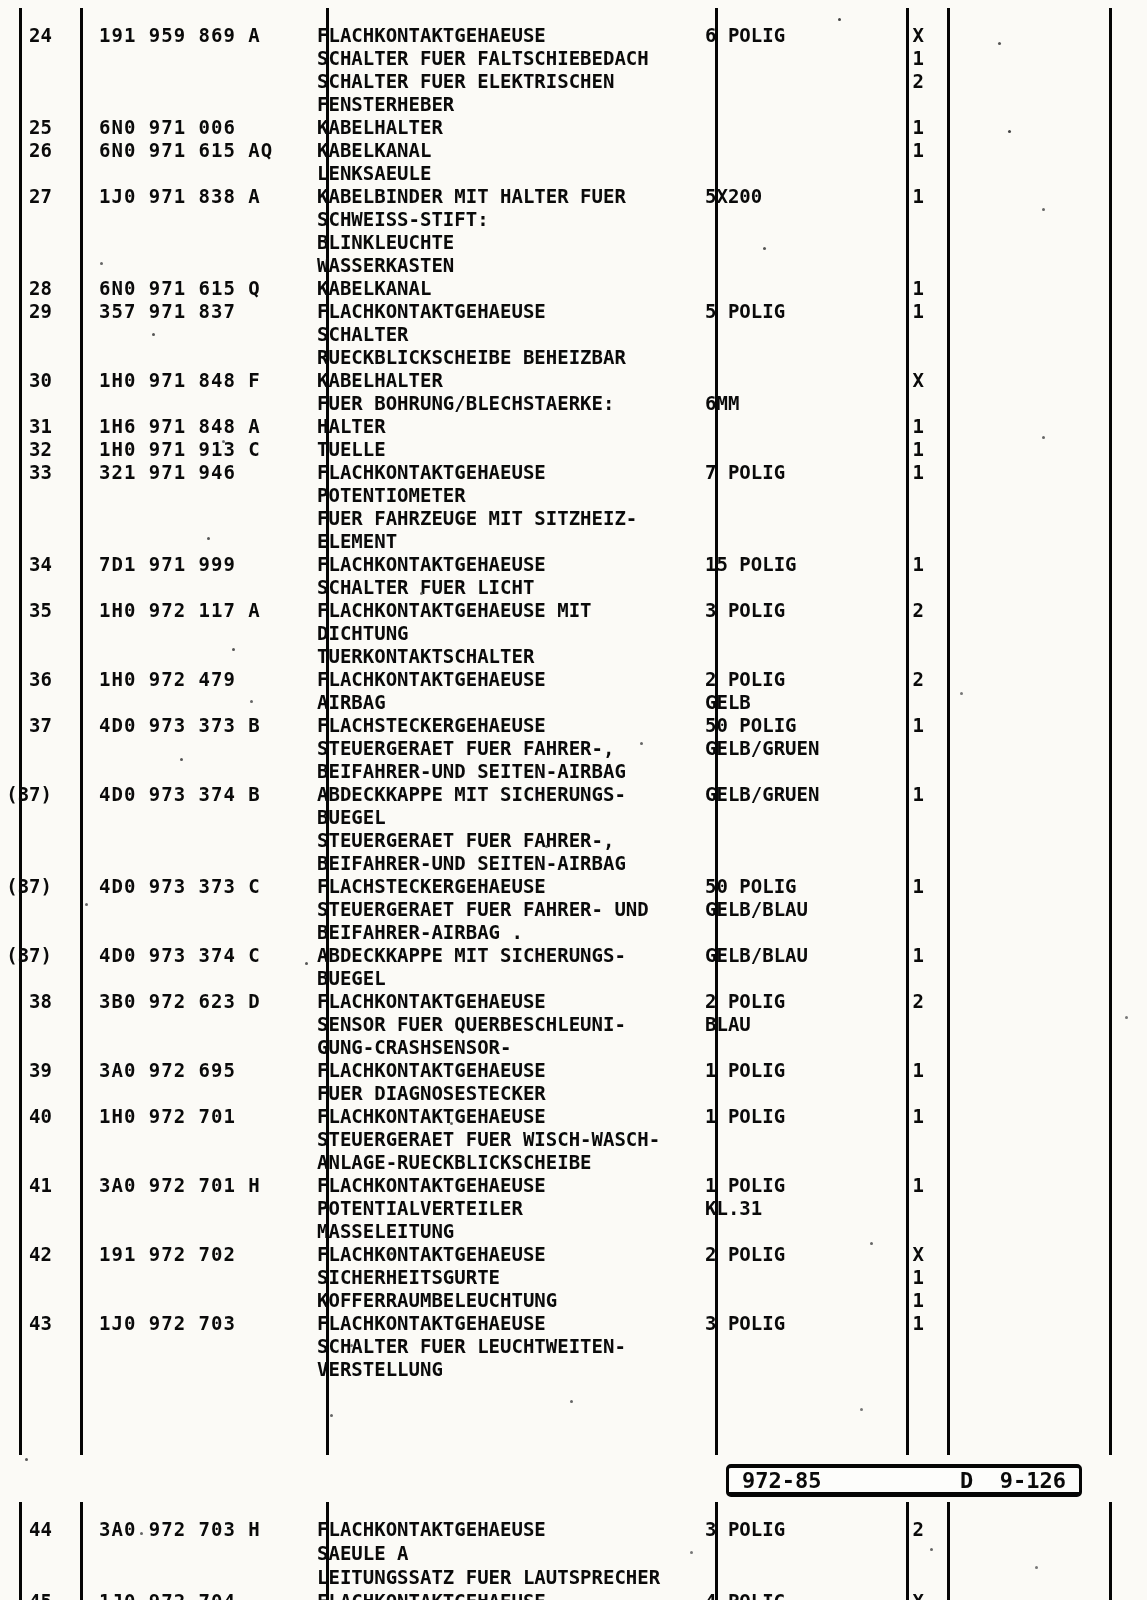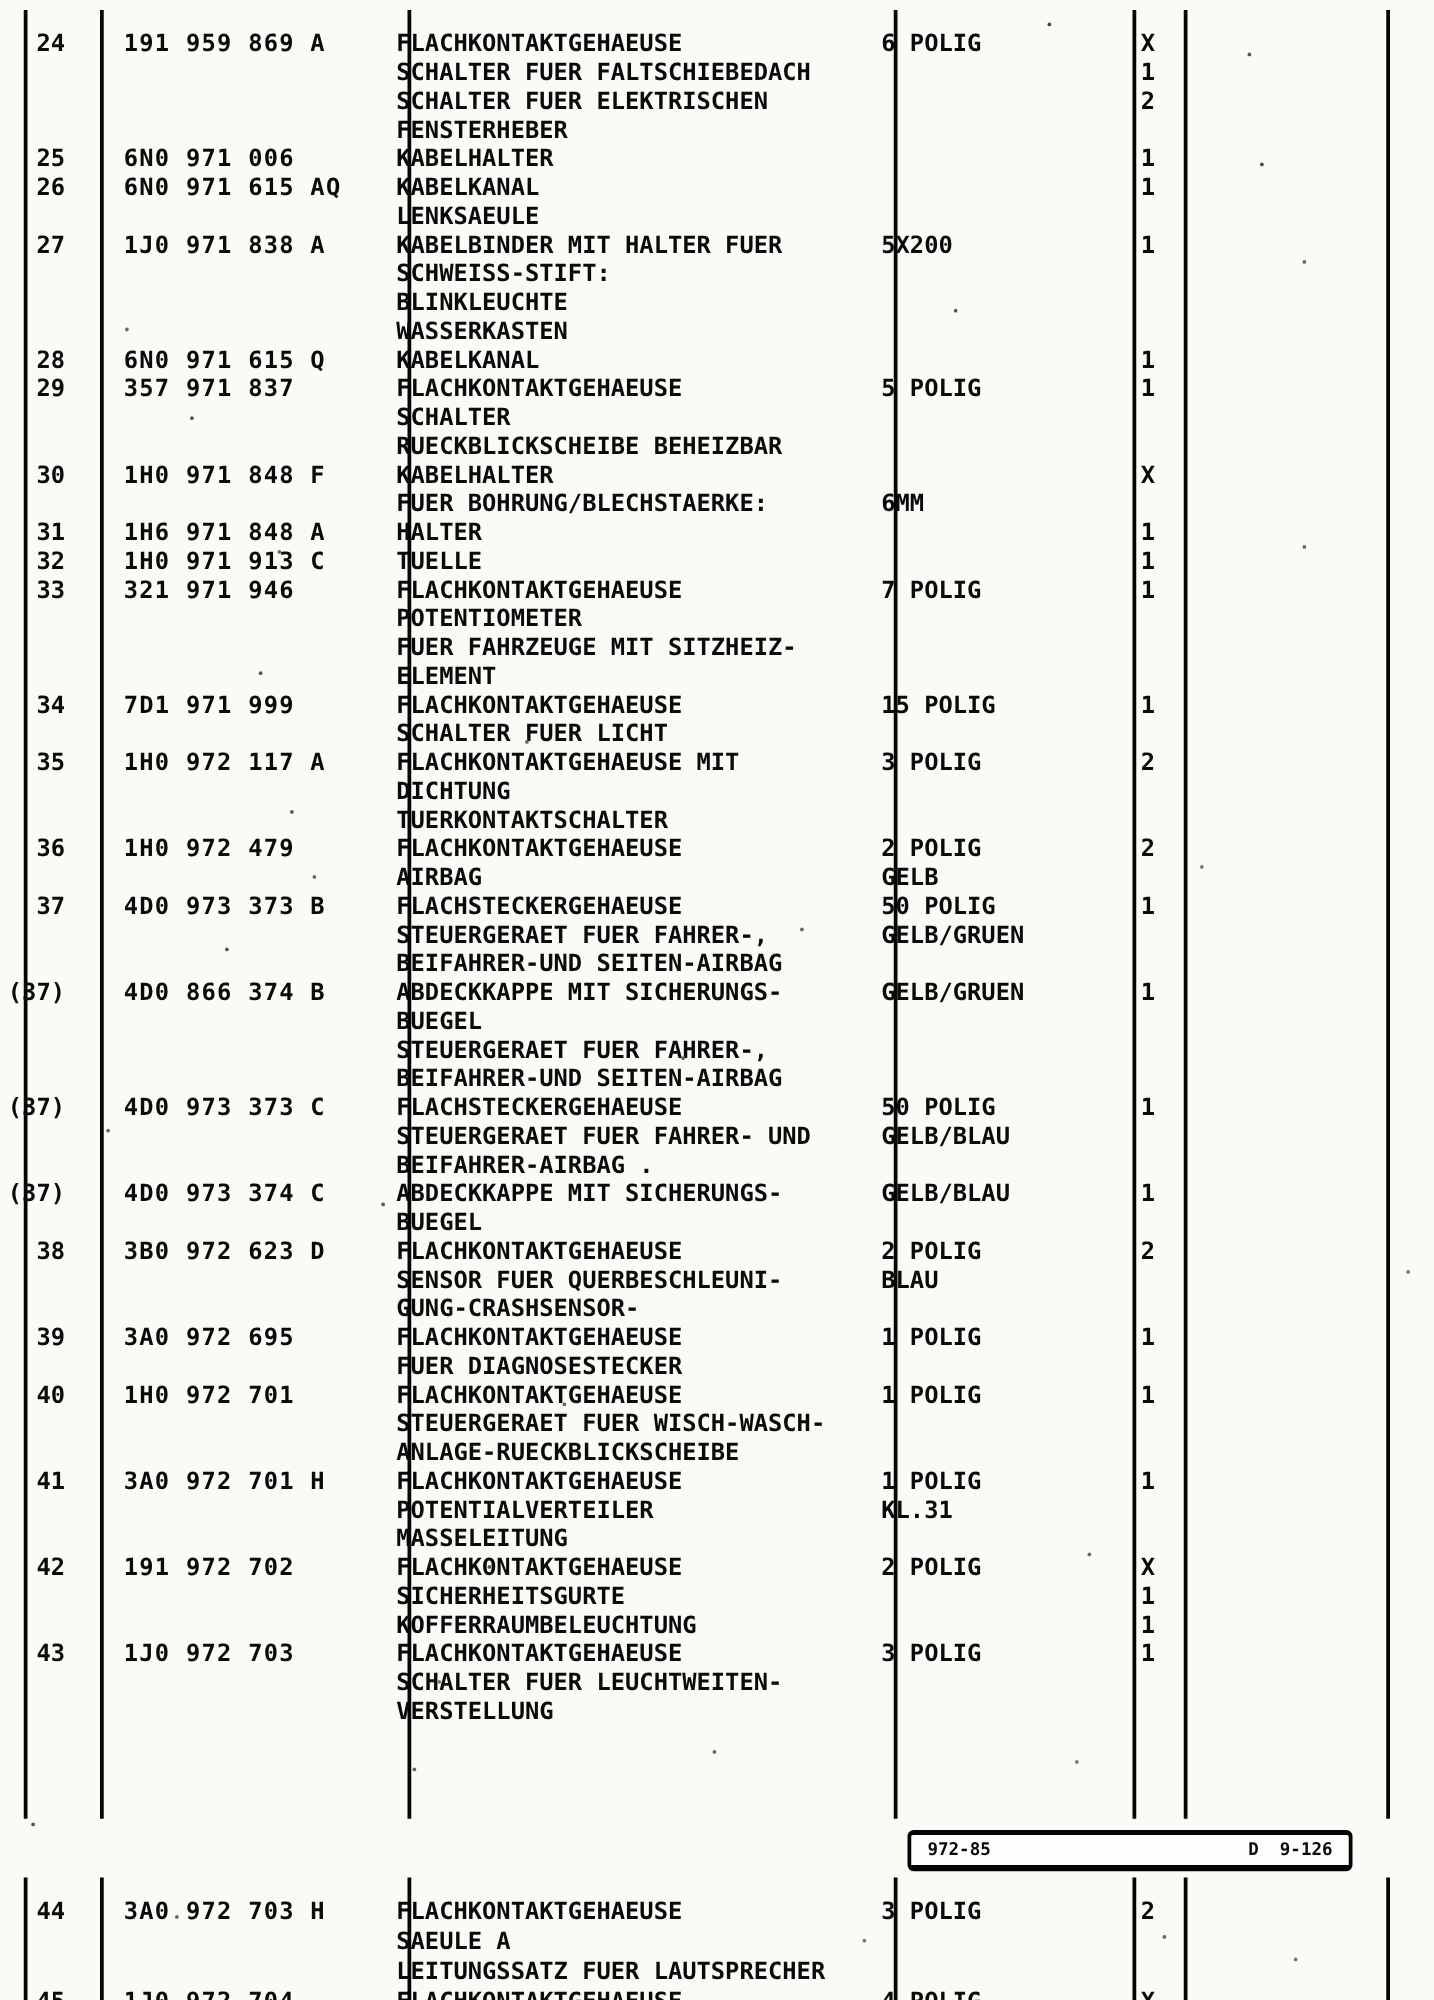--- a/index.html
+++ b/index.html
@@ -26,21 +26,21 @@
   .c-desc{width:389px;padding:0 7px 0 8px;box-sizing:border-box;flex:none;display:flex;justify-content:flex-start;overflow:hidden}
   .c-desc.ralign{justify-content:flex-start}
   .c-desc.split{justify-content:flex-start}
   .c-spec{width:191px;padding-left:7px;box-sizing:border-box;flex:none}
   .c-qty{width:41px;text-align:right;padding-right:6px;box-sizing:border-box;flex:none}
   .c-remark{flex:1}
   #footer-box{
     position:absolute;left:726px;top:1464px;width:356px;height:33px;
     border:3px solid #050505;border-top-width:4px;border-bottom-width:5px;border-radius:5px;
     box-sizing:border-box;display:flex;justify-content:space-between;align-items:center;
-    padding:0 13px;font-size:14px;background:#fdfdfb;white-space:pre
+    padding:0 13px;font-size:22px;background:#fdfdfb;white-space:pre
   }
   
   .noise{position:absolute;left:838px;top:18px;width:3px;height:3px;background:#444;border-radius:50%;
     box-shadow:
       160px 24px #555, 170px 112px #444, -75px 229px #555, -738px 244px #666,
       -686px 315px #555, -616px 422px #666, -631px 519px #555, -418px 574px #666,
       -606px 630px #555, -588px 682px #666, -658px 740px #555, -293px 827px #666,
       -533px 944px #555, 204px 190px #666, 287px 998px #777, -753px 885px #666,
       -448px 1234px #555, -388px 1104px #666, -488px 1326px #777, 32px 1224px #666,
       -198px 724px #666, 122px 674px #777, 204px 418px #666, -268px 1382px #666,
@@ -88,21 +88,21 @@
         <div class="line"><span class="c-pos">34</span><span class="c-part">7D1 971 999</span><span class="c-desc"><span class="d-main">FLACHKONTAKTGEHAEUSE</span></span><span class="c-spec">15 POLIG</span><span class="c-qty">1</span><span class="c-remark"></span></div>
         <div class="line"><span class="c-pos"></span><span class="c-part"></span><span class="c-desc"><span class="d-main">SCHALTER FUER LICHT</span></span><span class="c-spec"></span><span class="c-qty"></span><span class="c-remark"></span></div>
         <div class="line"><span class="c-pos">35</span><span class="c-part">1H0 972 117 A</span><span class="c-desc"><span class="d-main">FLACHKONTAKTGEHAEUSE MIT</span></span><span class="c-spec">3 POLIG</span><span class="c-qty">2</span><span class="c-remark"></span></div>
         <div class="line"><span class="c-pos"></span><span class="c-part"></span><span class="c-desc"><span class="d-main">DICHTUNG</span></span><span class="c-spec"></span><span class="c-qty"></span><span class="c-remark"></span></div>
         <div class="line"><span class="c-pos"></span><span class="c-part"></span><span class="c-desc"><span class="d-main">TUERKONTAKTSCHALTER</span></span><span class="c-spec"></span><span class="c-qty"></span><span class="c-remark"></span></div>
         <div class="line"><span class="c-pos">36</span><span class="c-part">1H0 972 479</span><span class="c-desc"><span class="d-main">FLACHKONTAKTGEHAEUSE</span></span><span class="c-spec">2 POLIG</span><span class="c-qty">2</span><span class="c-remark"></span></div>
         <div class="line"><span class="c-pos"></span><span class="c-part"></span><span class="c-desc"><span class="d-main">AIRBAG</span></span><span class="c-spec">GELB</span><span class="c-qty"></span><span class="c-remark"></span></div>
         <div class="line"><span class="c-pos">37</span><span class="c-part">4D0 973 373 B</span><span class="c-desc"><span class="d-main">FLACHSTECKERGEHAEUSE</span></span><span class="c-spec">50 POLIG</span><span class="c-qty">1</span><span class="c-remark"></span></div>
         <div class="line"><span class="c-pos"></span><span class="c-part"></span><span class="c-desc"><span class="d-main">STEUERGERAET FUER FAHRER-,</span></span><span class="c-spec">GELB/GRUEN</span><span class="c-qty"></span><span class="c-remark"></span></div>
         <div class="line"><span class="c-pos"></span><span class="c-part"></span><span class="c-desc"><span class="d-main">BEIFAHRER-UND SEITEN-AIRBAG</span></span><span class="c-spec"></span><span class="c-qty"></span><span class="c-remark"></span></div>
-        <div class="line"><span class="c-pos">(37)</span><span class="c-part">4D0 866 374 B</span><span class="c-desc"><span class="d-main">ABDECKKAPPE MIT SICHERUNGS-</span></span><span class="c-spec">GELB/GRUEN</span><span class="c-qty">1</span><span class="c-remark"></span></div>
+        <div class="line"><span class="c-pos">(37)</span><span class="c-part">4D0 973 374 B</span><span class="c-desc"><span class="d-main">ABDECKKAPPE MIT SICHERUNGS-</span></span><span class="c-spec">GELB/GRUEN</span><span class="c-qty">1</span><span class="c-remark"></span></div>
         <div class="line"><span class="c-pos"></span><span class="c-part"></span><span class="c-desc"><span class="d-main">BUEGEL</span></span><span class="c-spec"></span><span class="c-qty"></span><span class="c-remark"></span></div>
         <div class="line"><span class="c-pos"></span><span class="c-part"></span><span class="c-desc"><span class="d-main">STEUERGERAET FUER FAHRER-,</span></span><span class="c-spec"></span><span class="c-qty"></span><span class="c-remark"></span></div>
         <div class="line"><span class="c-pos"></span><span class="c-part"></span><span class="c-desc"><span class="d-main">BEIFAHRER-UND SEITEN-AIRBAG</span></span><span class="c-spec"></span><span class="c-qty"></span><span class="c-remark"></span></div>
         <div class="line"><span class="c-pos">(37)</span><span class="c-part">4D0 973 373 C</span><span class="c-desc"><span class="d-main">FLACHSTECKERGEHAEUSE</span></span><span class="c-spec">50 POLIG</span><span class="c-qty">1</span><span class="c-remark"></span></div>
         <div class="line"><span class="c-pos"></span><span class="c-part"></span><span class="c-desc"><span class="d-main">STEUERGERAET FUER FAHRER- UND</span></span><span class="c-spec">GELB/BLAU</span><span class="c-qty"></span><span class="c-remark"></span></div>
         <div class="line"><span class="c-pos"></span><span class="c-part"></span><span class="c-desc"><span class="d-main">BEIFAHRER-AIRBAG .</span></span><span class="c-spec"></span><span class="c-qty"></span><span class="c-remark"></span></div>
         <div class="line"><span class="c-pos">(37)</span><span class="c-part">4D0 973 374 C</span><span class="c-desc"><span class="d-main">ABDECKKAPPE MIT SICHERUNGS-</span></span><span class="c-spec">GELB/BLAU</span><span class="c-qty">1</span><span class="c-remark"></span></div>
         <div class="line"><span class="c-pos"></span><span class="c-part"></span><span class="c-desc"><span class="d-main">BUEGEL</span></span><span class="c-spec"></span><span class="c-qty"></span><span class="c-remark"></span></div>
         <div class="line"><span class="c-pos">38</span><span class="c-part">3B0 972 623 D</span><span class="c-desc"><span class="d-main">FLACHKONTAKTGEHAEUSE</span></span><span class="c-spec">2 POLIG</span><span class="c-qty">2</span><span class="c-remark"></span></div>
         <div class="line"><span class="c-pos"></span><span class="c-part"></span><span class="c-desc"><span class="d-main">SENSOR FUER QUERBESCHLEUNI-</span></span><span class="c-spec">BLAU</span><span class="c-qty"></span><span class="c-remark"></span></div>

